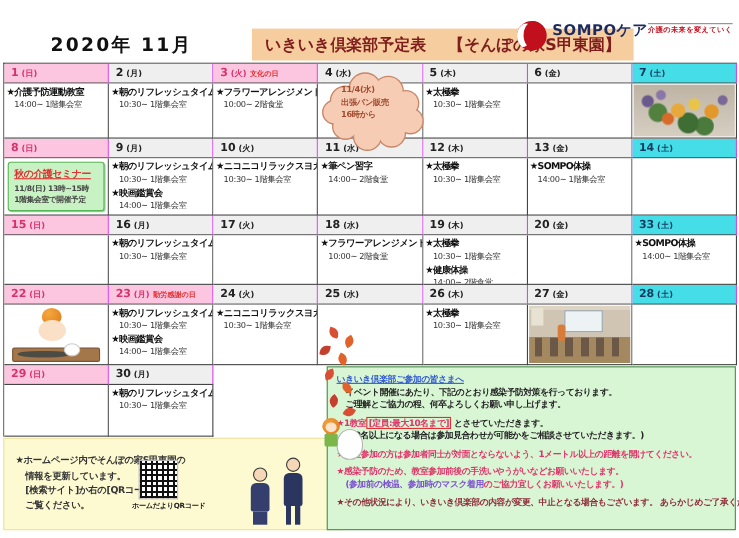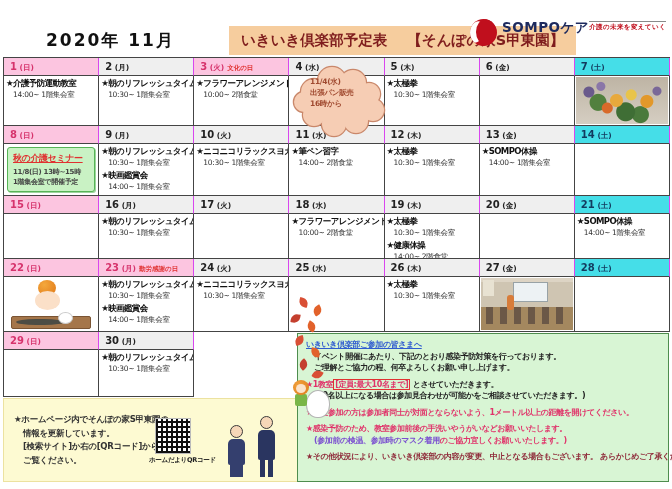--- a/index.html
+++ b/index.html
@@ -78,21 +78,21 @@
   .seg-r{color:#e0336a}
   .seg-rb{color:#e0336a;border:1px solid #e03131;padding:0 1px}
   .seg-p{color:#7a4fd0}
   .seg-m{color:#8f2b3a}
 
   
   .ynote{position:absolute;left:3px;top:398px;width:309px;height:84px;background:#fdfad2;border:1px solid #ece2a0;box-sizing:border-box;z-index:4}
   .y-text{position:absolute;left:10px;top:14px}
   .y-line{font-size:8.5px;font-weight:700;color:#333;line-height:13.5px;letter-spacing:-.3px;white-space:nowrap}
   .y-line.ind{padding-left:9px}
-  .qr-wrap{position:absolute;left:145px;top:20px;width:48px;text-align:center}
+  .qr-wrap{position:absolute;left:116px;top:20px;width:48px;text-align:center}
   .qr{width:34px;height:34px;margin:0 auto;background-image:repeating-linear-gradient(0deg,#111 0 2px,rgba(0,0,0,0) 2px 5px),repeating-linear-gradient(90deg,#111 0 2px,#fff 2px 5px);outline:1px solid #bbb}
   .qr-cap{font-size:6.5px;font-weight:700;color:#222;margin-top:3px;letter-spacing:-.3px;white-space:nowrap}
   .people{position:absolute;left:218px;top:4px;width:62px;height:76px}
   .person{position:absolute;bottom:2px;width:20px}
   .person .ph{width:11px;height:11px;background:#f6d7b8;border:1px solid #3a3a3a;border-radius:50%;margin:0 auto}
   .person .pb{width:17px;height:30px;background:#2a3560;border-radius:5px 5px 2px 2px;margin:1px auto 0}
   .person .pl{width:13px;height:17px;margin:0 auto;background:linear-gradient(90deg,#2a3560 0 38%,rgba(0,0,0,0) 38% 62%,#2a3560 62%)}
   .person.pw .pb{height:26px;background:#343f6e}
   .person.pw .pl{background:#343f6e;height:12px}
   .p1{left:4px}.p2{left:34px}
@@ -235,21 +235,21 @@
         </div>
         <div class="dcell"></div>
       </div>
       <div class="wrow hrow">
         <div class="dhdr sun"><span class="dnum">15</span><span class="dow"> (日)</span></div>
         <div class="dhdr wd"><span class="dnum">16</span><span class="dow"> (月)</span></div>
         <div class="dhdr wd"><span class="dnum">17</span><span class="dow"> (火)</span></div>
         <div class="dhdr wd"><span class="dnum">18</span><span class="dow"> (水)</span></div>
         <div class="dhdr wd"><span class="dnum">19</span><span class="dow"> (木)</span></div>
         <div class="dhdr wd"><span class="dnum">20</span><span class="dow"> (金)</span></div>
-        <div class="dhdr sat"><span class="dnum">21</span><span class="dow"> (土)</span></div>
+        <div class="dhdr sat"><span class="dnum">33</span><span class="dow"> (土)</span></div>
       </div>
       <div class="wrow" style="height: 45px;">
         <div class="dcell"></div>
         <div class="dcell">
           <div class="event">
             <div class="ev-t">★朝のリフレッシュタイム</div>
             <div class="ev-s">10:30~ 1階集会室</div>
           </div>
         </div>
         <div class="dcell"></div>

